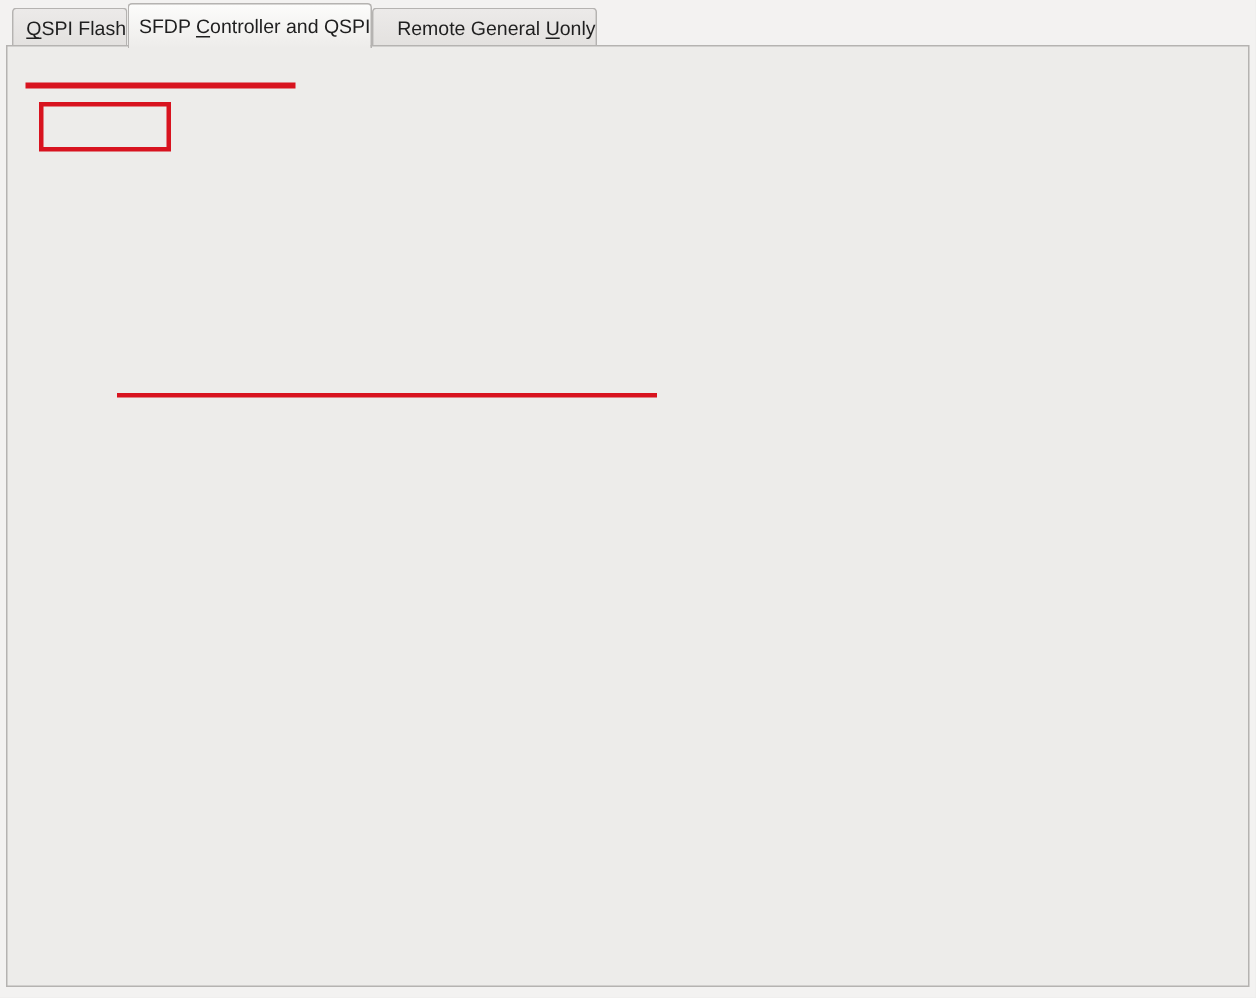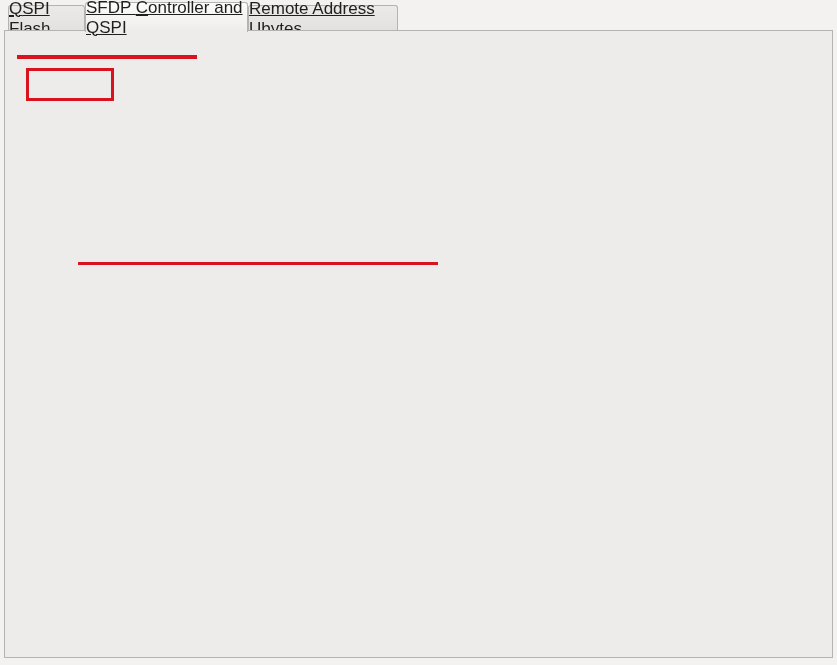--- a/index.html
+++ b/index.html
@@ -10,22 +10,22 @@
   }
   .abs{position:absolute;}
   .u-letter{text-decoration:underline;text-underline-offset:2px;}
 
   
   .tab{
     position:absolute;top:5px;height:26px;box-sizing:border-box;
     background:linear-gradient(#eceae9,#e3e1df);
     border:1px solid #b5b3b1;border-bottom:none;
     border-radius:3px 3px 0 0;
-    display:flex;align-items:center;justify-content:flex-start;
-    font-size:17px;cursor:default;z-index:1;text-decoration:underline;
+    display:flex;align-items:center;justify-content:flex-end;
+    font-size:13px;cursor:default;z-index:1;
   }
   .tab.active{
     top:2px;height:30px;z-index:3;
     background:linear-gradient(#fcfcfb,#f2f1ef 70%,#edecea);
   }
 
   
   .page{
     position:absolute;left:4px;top:30px;width:829px;height:628px;
     box-sizing:border-box;border:1px solid #b5b3b1;background:#edecea;z-index:2;
@@ -126,21 +126,21 @@
 </head>
 <body>
 
 <div class="tab" style="left:8px;width:77px;">
   <span><span></span><span class="u-letter">Q</span><span>SPI Flash</span></span>
 </div>
 <div class="tab active" style="left:85px;width:163px;">
   <span><span>SFDP </span><span class="u-letter">C</span><span>ontroller and QSPI</span></span>
 </div>
 <div class="tab" style="left:248px;width:150px;">
-  <span><span>Remote Address </span><span class="u-letter">U</span><span>bytes</span></span>
+  <span><span>Remote General </span><span class="u-letter">U</span><span>only</span></span>
 </div>
 
 <div class="page"></div>
 
 <div class="group-title" style="left:17px;top:36px;">Controller Settings and SFDP Info</div>
 <div class="red-underline" style="left:17px;top:55px;width:180px;height:4px;"></div>
 <div class="gbox" style="left:11px;top:61px;width:440px;height:585px;"></div>
 
 <div class="red-ring" style="left:26px;top:68px;width:88px;height:33px;"></div>
 <div class="btn" style="left:30px;top:72px;width:80px;height:25px;">

